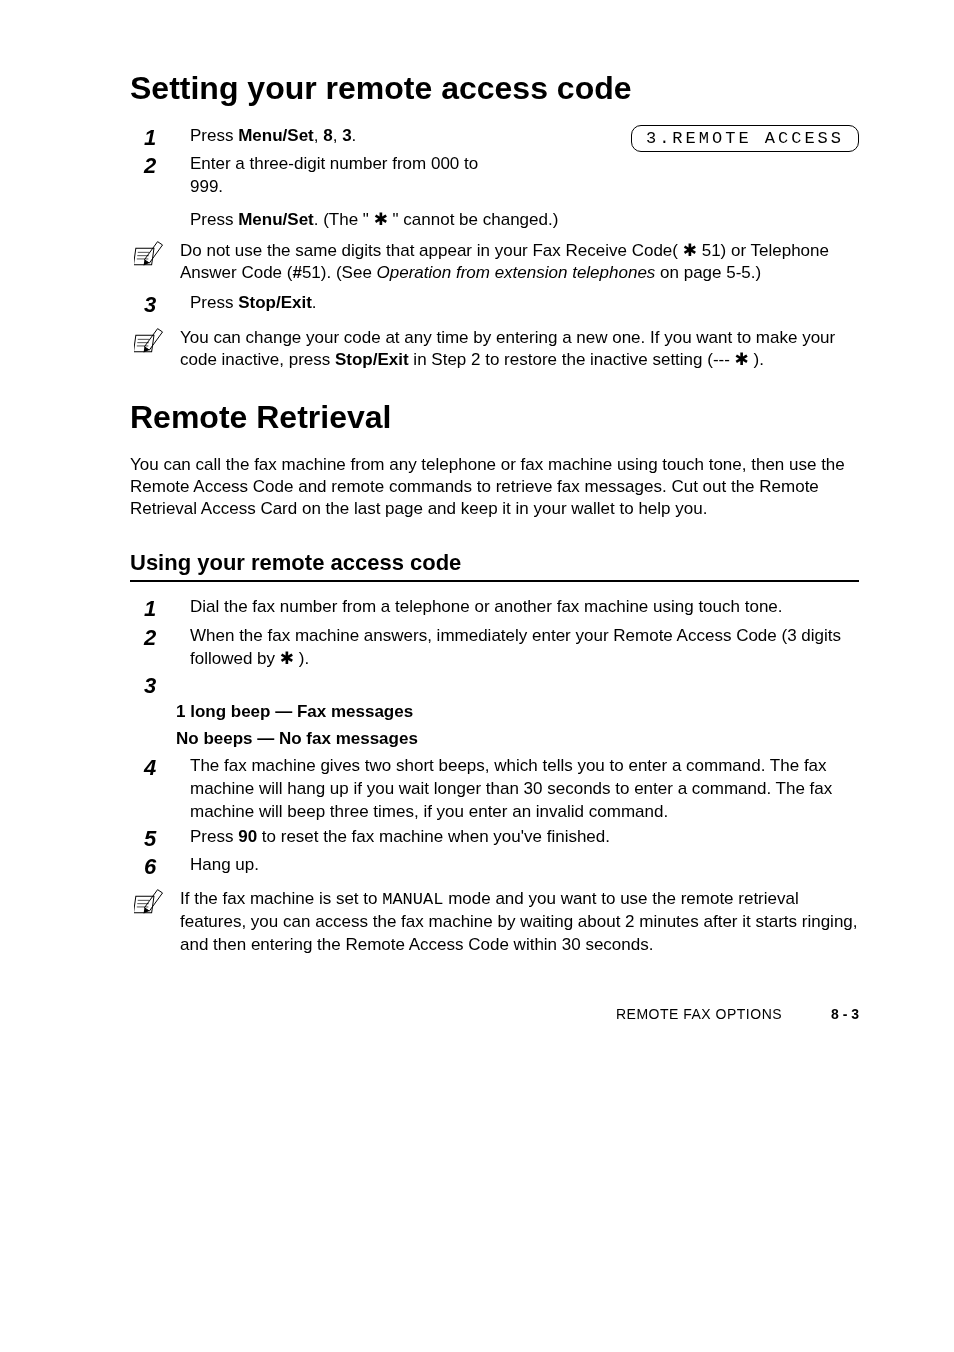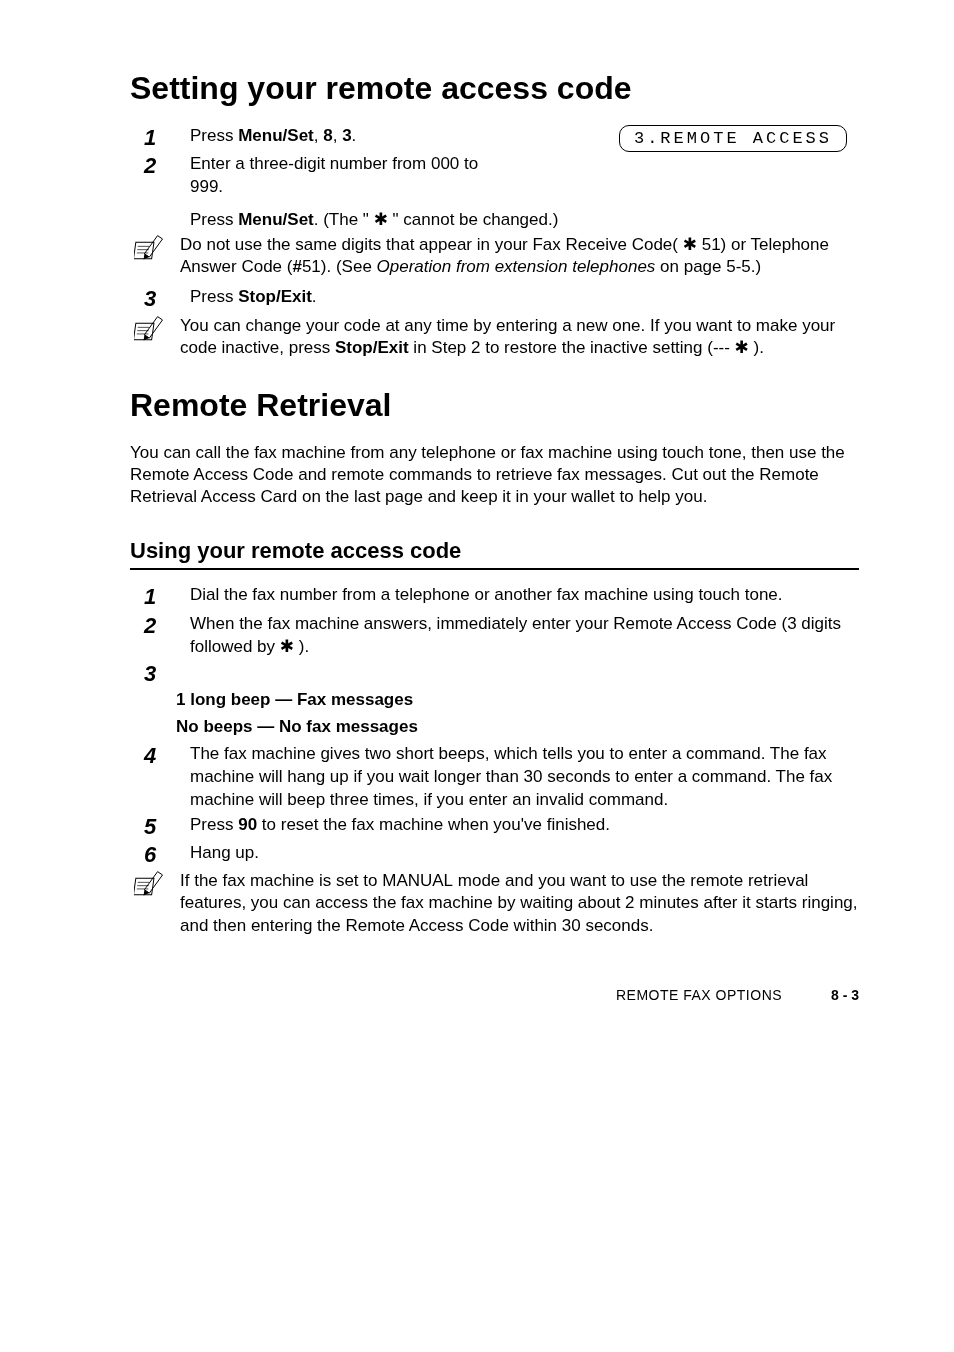--- a/index.html
+++ b/index.html
@@ -53,21 +53,21 @@
     margin-left: 20px;
     display: inline-block;
     position: absolute;
   }
   .row-with-lcd {
     position: relative;
   }
   .note-row {
     display: flex;
     align-items: flex-start;
-    margin-top: 2px;
+    margin-top: 8px;
     margin-bottom: 8px;
   }
   .note-icon {
     width: 46px;
     flex-shrink: 0;
     display: flex;
     justify-content: flex-start;
     padding-left: 4px;
   }
   .note-body {
@@ -95,39 +95,39 @@
     margin-top: 2px;
     margin-bottom: 4px;
   }
   .footer {
     text-align: right;
     font-size: 14px;
     margin-top: 50px;
   }
   .footer .chapname { letter-spacing: 0.5px; }
   .footer .pagenum { font-weight: bold; margin-left: 10px; padding-left: 35px; }
-  .mono { font-family: Liberation Sans, sans-serif; }
+  .mono { font-family: Liberation Mono, monospace; }
   svg.pencil-note { width: 34px; height: 28px; }
 </style>
 </head>
 <body>
 
 <div class="page">
 
   <h1>Setting your remote access code</h1>
 
 
   <div class="row-with-lcd">
     <div class="step-row">
       <div class="step-num">1</div>
       <div class="step-body">
         <span>Press </span><b>Menu/Set</b><span>, </span><b>8</b><span>, </span><b>3</b><span>.</span>
       </div>
     </div>
-    <div class="lcd-box" style="top:0; right:12px;">3.REMOTE ACCESS</div>
+    <div class="lcd-box" style="top:0; right:0;">3.REMOTE ACCESS</div>
   </div>
 
   <div class="step-row">
     <div class="step-num">2</div>
     <div class="step-body">
       <div style="max-width:320px;">Enter a three-digit number from 000 to 999.</div>
       <div style="margin-top:10px;">
         <span>Press </span><b>Menu/Set</b><span>. (The " ✱ " cannot be changed.)</span>
       </div>
     </div>

